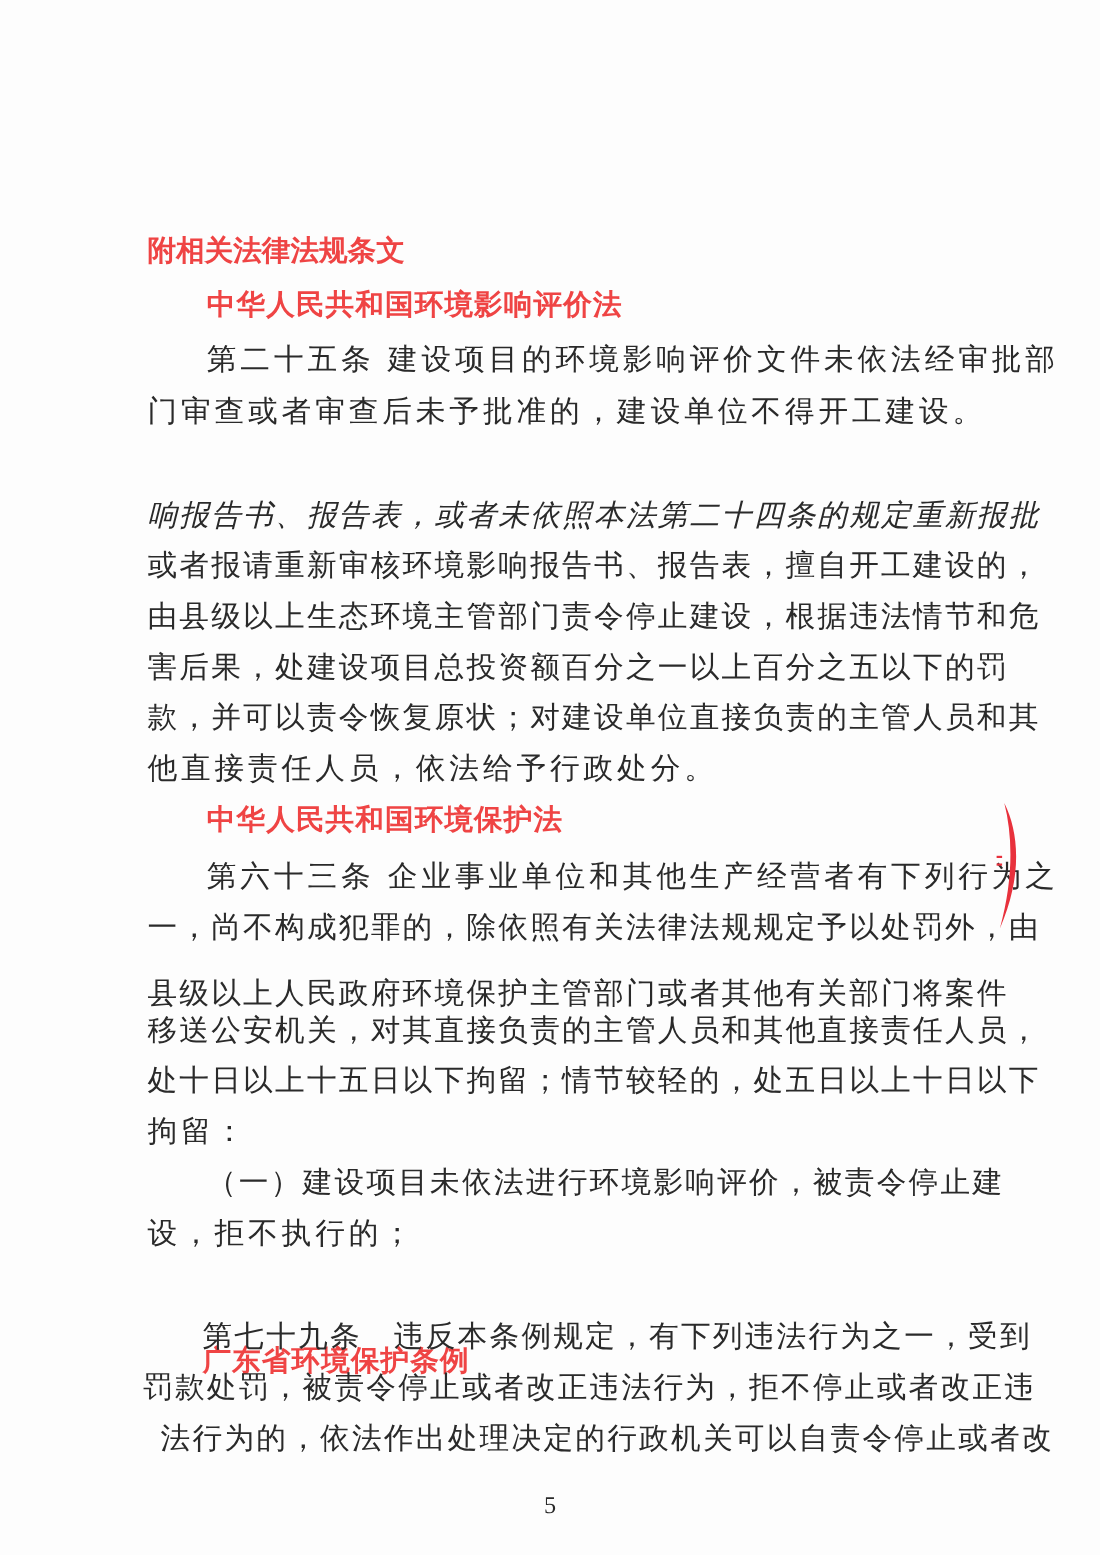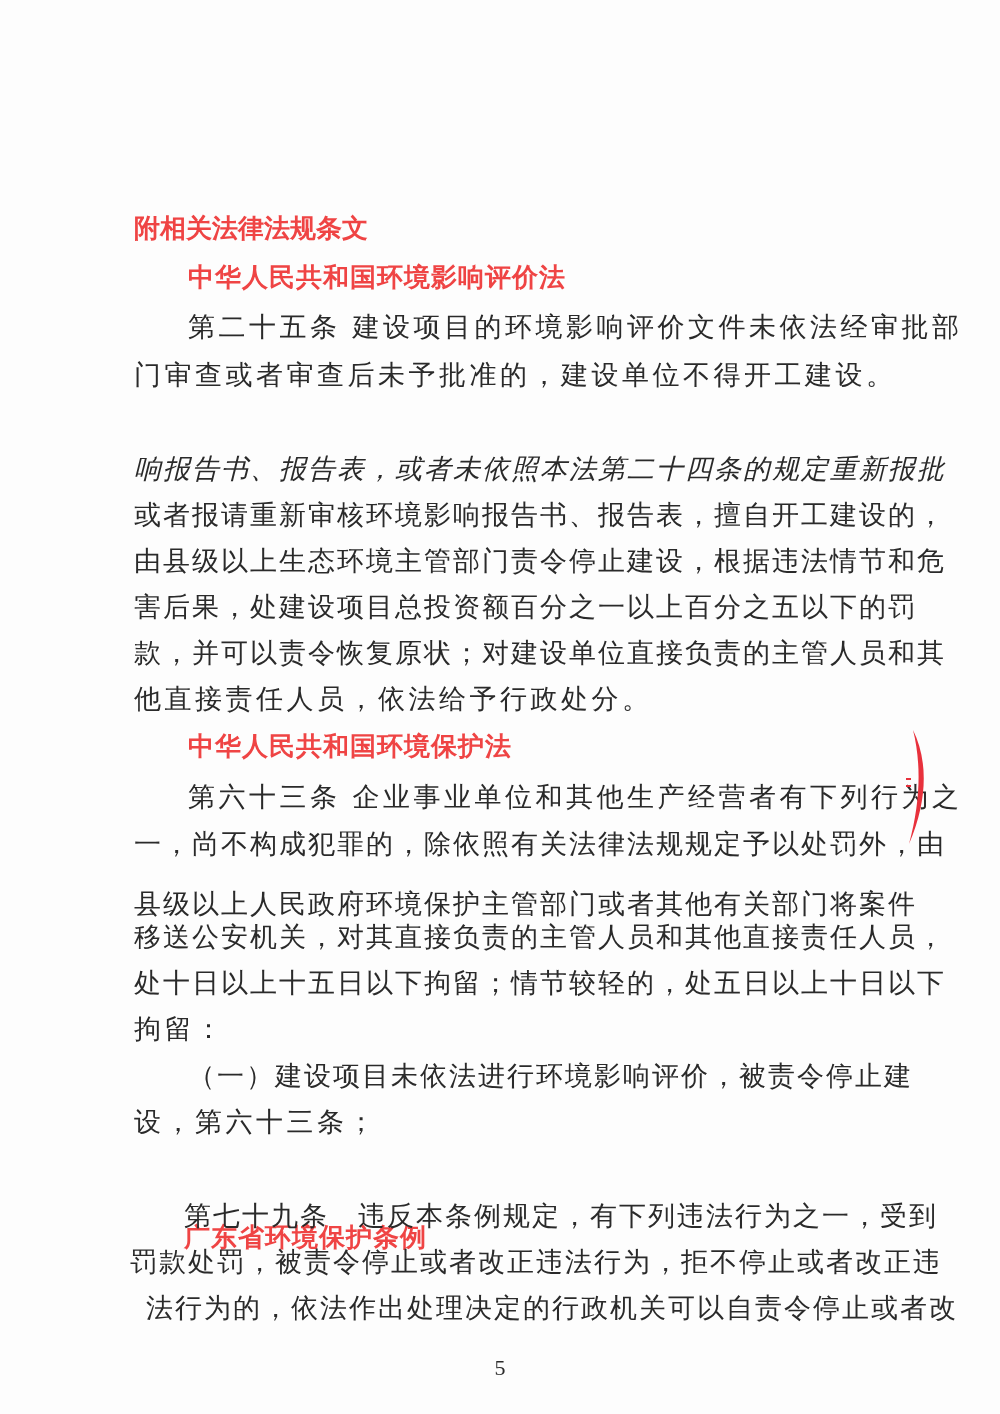--- a/index.html
+++ b/index.html
@@ -32,21 +32,21 @@
   <div class="line" style="top:683px;">他直接责任人员，依法给予行政处分。</div>
 
   <div class="line heading indent" style="top:730px;">中华人民共和国环境保护法</div>
   <div class="line indent" style="top:781px;width:696px;">第六十三条 企业事业单位和其他生产经营者有下列行为之</div>
   <div class="line" style="top:828px;letter-spacing:2px;">一，尚不构成犯罪的，除依照有关法律法规规定予以处罚外，由</div>
   <div class="line" style="top:868px;letter-spacing:2px;margin-top:20px;">县级以上人民政府环境保护主管部门或者其他有关部门将案件</div>
   <div class="line" style="top:921px;letter-spacing:2px;">移送公安机关，对其直接负责的主管人员和其他直接责任人员，</div>
   <div class="line" style="top:967px;letter-spacing:2px;">处十日以上十五日以下拘留；情节较轻的，处五日以上十日以下</div>
   <div class="line" style="top:1013px;">拘留：</div>
   <div class="line indent" style="top:1060px;width:696px;letter-spacing:2px;">（一）建设项目未依法进行环境影响评价，被责令停止建</div>
-  <div class="line" style="top:1106px;">设，第六十三条；</div>
+  <div class="line" style="top:1106px;">设，拒不执行的；</div>
 
   <div class="line heading indent" style="top:1221px;left:184px;">广东省环境保护条例</div>
   <div class="line indent" style="top:1200px;left:184px;width:696px;letter-spacing:2px;">第七十九条　违反本条例规定，有下列违法行为之一，受到</div>
   <div class="line" style="top:1246px;left:130px;letter-spacing:2px;">罚款处罚，被责令停止或者改正违法行为，拒不停止或者改正违</div>
   <div class="line" style="top:1292px;left:146px;letter-spacing:2px;">法行为的，依法作出处理决定的行政机关可以自责令停止或者改</div>
 
   <svg class="stamp" viewBox="0 0 30 118">
     <path d="M8 2 C22 30, 24 70, 4 116 C16 72, 16 34, 8 2 Z" fill="#e8313c"></path>
     <rect x="1" y="50" width="5" height="2" fill="#e8313c"></rect>
     <rect x="1" y="57" width="5" height="2" fill="#e8313c"></rect>

